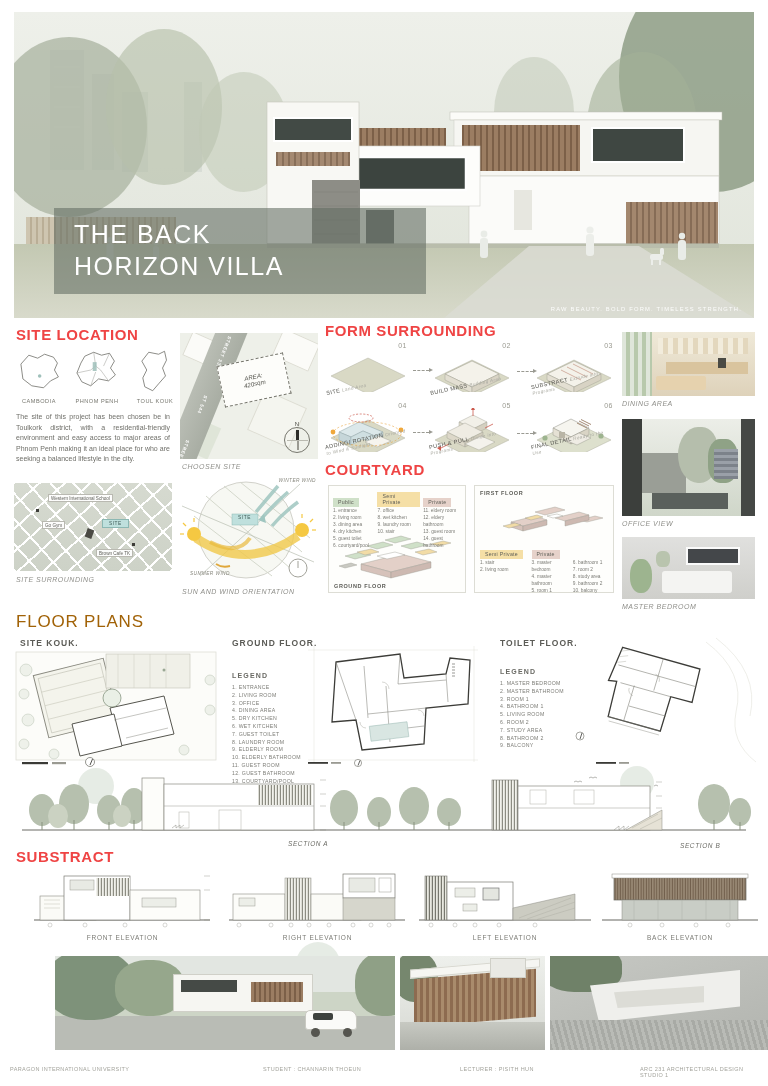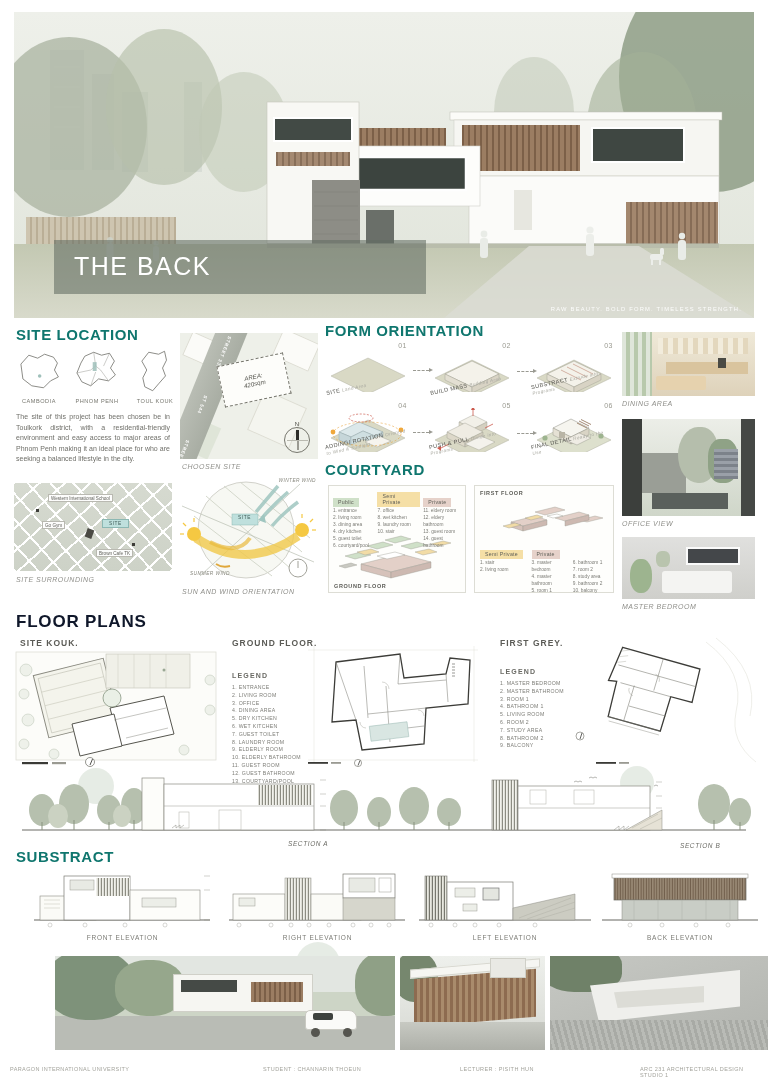--- a/index.html
+++ b/index.html
@@ -1,19 +1,19 @@
 <!DOCTYPE html>
 <html><head>
 <meta charset="utf-8">
 <style>
 *{margin:0;padding:0;box-sizing:border-box}
 html,body{width:768px;height:1086px;background:#fff;font-family:"Liberation Sans",sans-serif;color:#333;position:relative;overflow:hidden}
 .abs{position:absolute}
-.sec-h{font-size:15px;font-weight:bold;color:#0f766e;letter-spacing:.6px}
-.big-h{font-size:17px;font-weight:bold;color:#0f172a;letter-spacing:.8px}
+.sec-h{font-size:15px;font-weight:bold;color:#ef4444;letter-spacing:.6px}
+.big-h{font-size:17px;font-weight:normal;color:#a16207;letter-spacing:.8px}
 .cap{font-style:italic;font-size:7px;color:#8f8f8a;letter-spacing:.5px}
 .sub-h{font-size:8.5px;font-weight:bold;color:#5c5c57;letter-spacing:1px}
 .leg-h{font-size:7px;font-weight:bold;color:#6a6a64;letter-spacing:1.2px}
 .leg-item{font-size:5.2px;line-height:1.5;color:#7d7d77;letter-spacing:.3px}
 .prog-item{font-size:4.8px;line-height:1.45;color:#7d7d77}
 .hero{left:14px;top:12px;width:740px;height:306px;overflow:hidden}
 .hero-title{left:40px;bottom:24px;background:rgba(99,109,99,.58);color:#fff;padding:10px 20px 12px 20px;width:372px;font-size:25px;line-height:1.28;letter-spacing:1.5px;font-weight:normal}
 .tagline{right:12px;bottom:6px;font-size:5.8px;color:rgba(255,255,255,.92);letter-spacing:1.2px}
 .map-lbl{font-size:5.6px;color:#77776f;letter-spacing:.5px;text-align:center}
 .desc{font-size:7px;line-height:1.5;color:#6f6f69;text-align:justify}
@@ -131,20 +131,21 @@
       <g fill="#eceeea">
           <rect x="636" y="242" width="13" height="6" rx="2.5"></rect>
           <rect x="646" y="236" width="4" height="7" rx="1.5"></rect>
           <rect x="637" y="247" width="2" height="6"></rect>
           <rect x="645" y="247" width="2" height="6"></rect>
         </g>
     </g>
   </svg>
   <div class="abs hero-title">
     <div>THE BACK</div>
+    <div>HORIZON VILLA</div>
   </div>
   <div class="abs tagline">RAW BEAUTY. BOLD FORM. TIMELESS STRENGTH.</div>
 </div>
 
 <div class="abs sec-h" style="left:16px;top:326px">SITE LOCATION</div>
 
 <div class="abs" style="left:14px;top:348px;width:164px;height:46px;display:flex;gap:8px">
   <svg viewBox="0 0 50 46" width="50" height="46">
     <path d="M7,16 L15,7 L24,10 L31,6 L40,9 L44,15 L41,22 L45,29 L37,33 L30,40 L18,38 L9,31 Z" fill="none" stroke="#6f6f68" stroke-width=".8"></path>
     <circle cx="26" cy="28" r="1.8" fill="#9fc0ba"></circle>
@@ -240,21 +241,21 @@
     <circle cx="118" cy="92" r="9" fill="#fff" stroke="#8a8a80" stroke-width=".8"></circle>
       <line x1="118" y1="92" x2="118" y2="85" stroke="#8a8a80" stroke-width=".8"></line>
     <path d="M36,88 q6,4 14,2" stroke="#e0a83c" stroke-width="2" fill="none"></path>
   </svg>
   <span class="sw-lbl" style="right:2px;top:2px">WINTER WIND</span>
   <span class="sw-lbl" style="left:10px;bottom:8px">SUMMER WIND</span>
   <span class="abs" style="left:58px;top:39px;font-size:4.8px;color:#44615d;letter-spacing:.6px">SITE</span>
 </div>
 <div class="abs cap" style="left:182px;top:588px">SUN AND WIND ORIENTATION</div>
 
-<div class="abs sec-h" style="left:325px;top:322px">FORM ORIENTATION</div>
+<div class="abs sec-h" style="left:325px;top:322px">FORM SURROUNDING</div>
 <div class="abs" style="left:325px;top:342px;width:292px;height:118px">
 
   <div class="abs" style="left:0;top:0;width:86px;height:56px">
     <div class="abs step-num" style="right:4px;top:0">01</div>
     <svg viewBox="0 0 86 44" width="86" height="44" style="position:absolute;top:6px">
       <polygon points="6,28 43,10 80,28 43,46" fill="#d9d9c5" stroke="#b2b2a2" stroke-width=".5"></polygon>
     </svg>
     <div class="abs step-lbl" style="left:2px;bottom:2px"><span>SITE</span> <span class="step-note">Land Area</span></div>
   </div>
   <div class="abs arrow" style="left:88px;top:28px"></div>
@@ -557,21 +558,21 @@
   <rect x="72" y="82" width="38" height="15" fill="#d9e6e2" stroke="#9ab8b2" stroke-width=".5" transform="rotate(-7 91 89)"></rect>
   <g stroke="#55554e" stroke-width=".6">
       <path d="M154,22 l3,0 m-3,3 l3,0 m-3,3 l3,0 m-3,3 l3,0 m-3,3 l3,0"></path>
     </g>
   <rect x="10" y="120" width="20" height="1.8" fill="#3a3a36"></rect>
     <rect x="33" y="120" width="10" height="1.8" fill="#9a9a92"></rect>
   <circle cx="60" cy="121" r="3.6" fill="#fff" stroke="#6a6a62" stroke-width=".6"></circle>
     <line x1="60" y1="123.5" x2="62" y2="118.5" stroke="#3a3a36" stroke-width=".8"></line>
 </svg>
 
-<div class="abs sub-h" style="left:500px;top:638px">FIRST GREY.</div>
+<div class="abs sub-h" style="left:500px;top:638px">TOILET FLOOR.</div>
 <div class="abs leg-h" style="left:500px;top:668px">LEGEND</div>
 <div class="abs" style="left:500px;top:680px;width:70px">
     <div class="leg-item">1. MASTER BEDROOM</div>
     <div class="leg-item">2. MASTER BATHROOM</div>
     <div class="leg-item">3. ROOM 1</div>
     <div class="leg-item">4. BATHROOM 1</div>
     <div class="leg-item">5. LIVING ROOM</div>
     <div class="leg-item">6. ROOM 2</div>
     <div class="leg-item">7. STUDY AREA</div>
     <div class="leg-item">8. BATHROOM 2</div>

